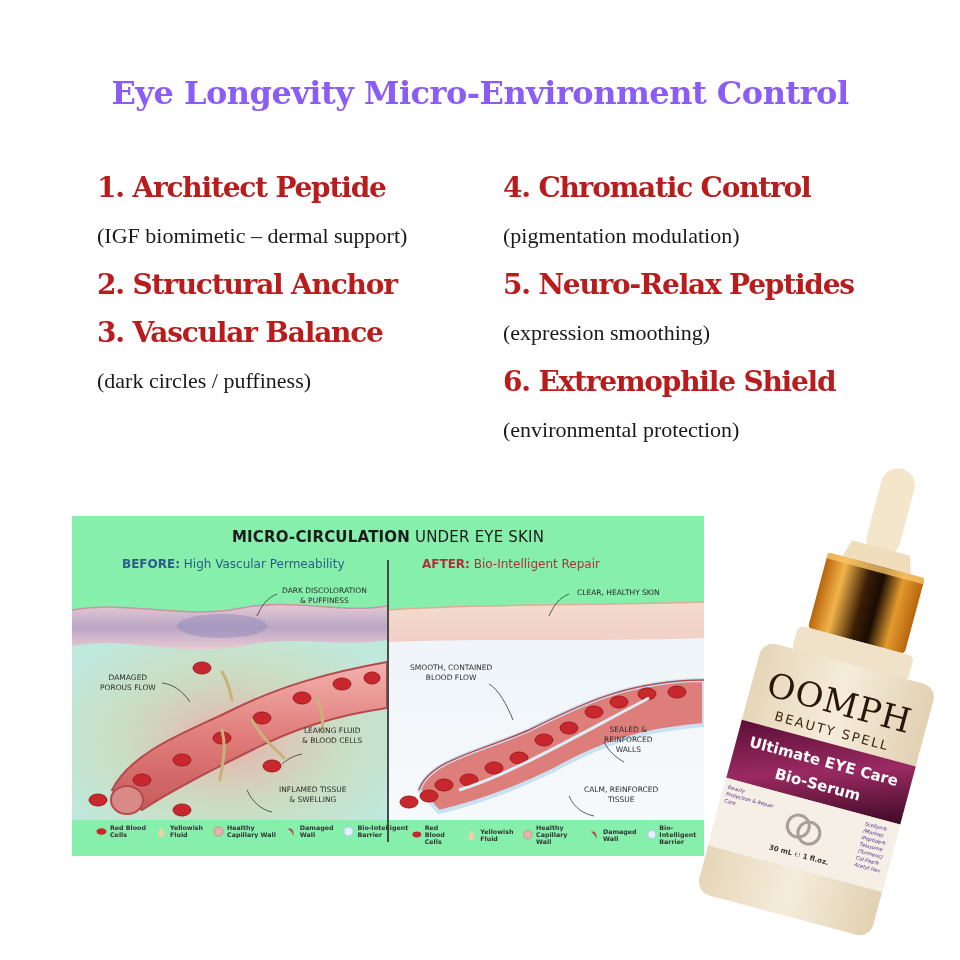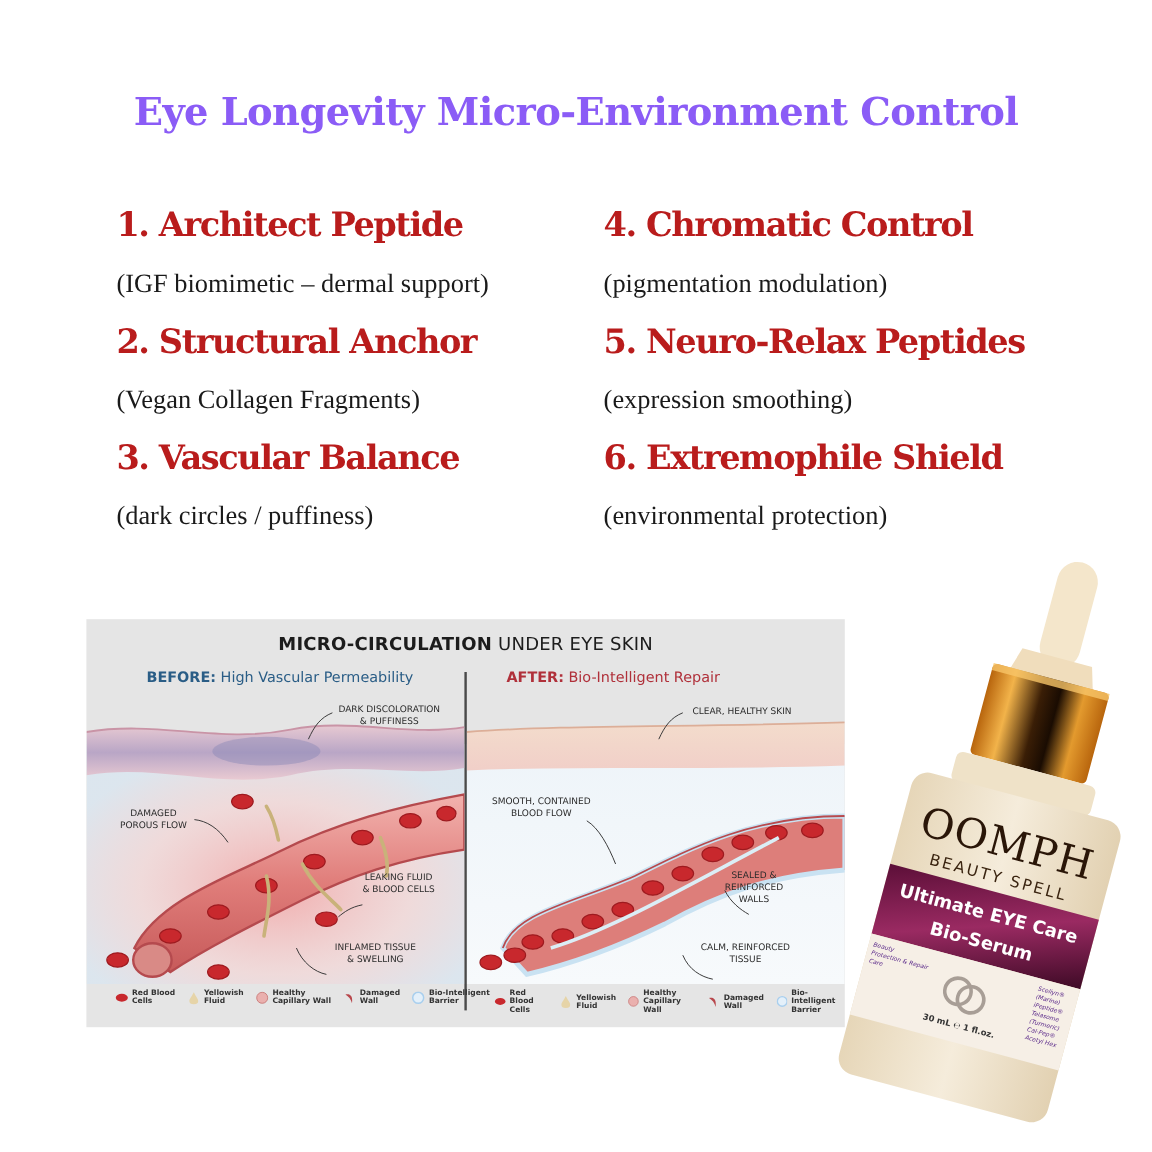--- a/index.html
+++ b/index.html
@@ -21,21 +21,21 @@
     white-space: nowrap;
   }
   .item-sub {
     font-family: "Liberation Serif", serif; font-size: 22px; color: #1a1a1a;
     height: 49px; line-height: 40px; white-space: nowrap;
   }
 
   
   .infographic {
     position: absolute; left: 72px; top: 516px; width: 632px; height: 340px;
-    background: #e5e5e5; overflow: hidden;
+    background: #86efac; overflow: hidden;
   }
   .info-title {
     position: absolute; top: 12px; left: 0; width: 632px; text-align: center;
     font-family: "DejaVu Sans", sans-serif; font-size: 15px; color: #1c1c1c; letter-spacing: 0.2px;
   }
   .info-title b { font-weight: bold; }
   .divider { position: absolute; left: 315px; top: 44px; width: 2px; height: 282px; background: #4a4a4a; }
   .panel-head {
     position: absolute; top: 41px; font-family: "DejaVu Sans", sans-serif; font-size: 12px;
     white-space: nowrap;
@@ -59,21 +59,20 @@
 </style>
 </head>
 <body>
 
 <div class="page-title">Eye Longevity Micro-Environment Control</div>
 
 <div class="col left">
   <div class="item-title">1. Architect Peptide</div>
   <div class="item-sub">(IGF biomimetic – dermal support)</div>
   <div class="item-title">2. Structural Anchor</div>
-  <div class="item-sub">(Vegan Collagen Fragments)</div>
   <div class="item-title">3. Vascular Balance</div>
   <div class="item-sub">(dark circles / puffiness)</div>
 </div>
 
 <div class="col right">
   <div class="item-title">4. Chromatic Control</div>
   <div class="item-sub">(pigmentation modulation)</div>
   <div class="item-title">5. Neuro-Relax Peptides</div>
   <div class="item-sub">(expression smoothing)</div>
   <div class="item-title">6. Extremophile Shield</div>

